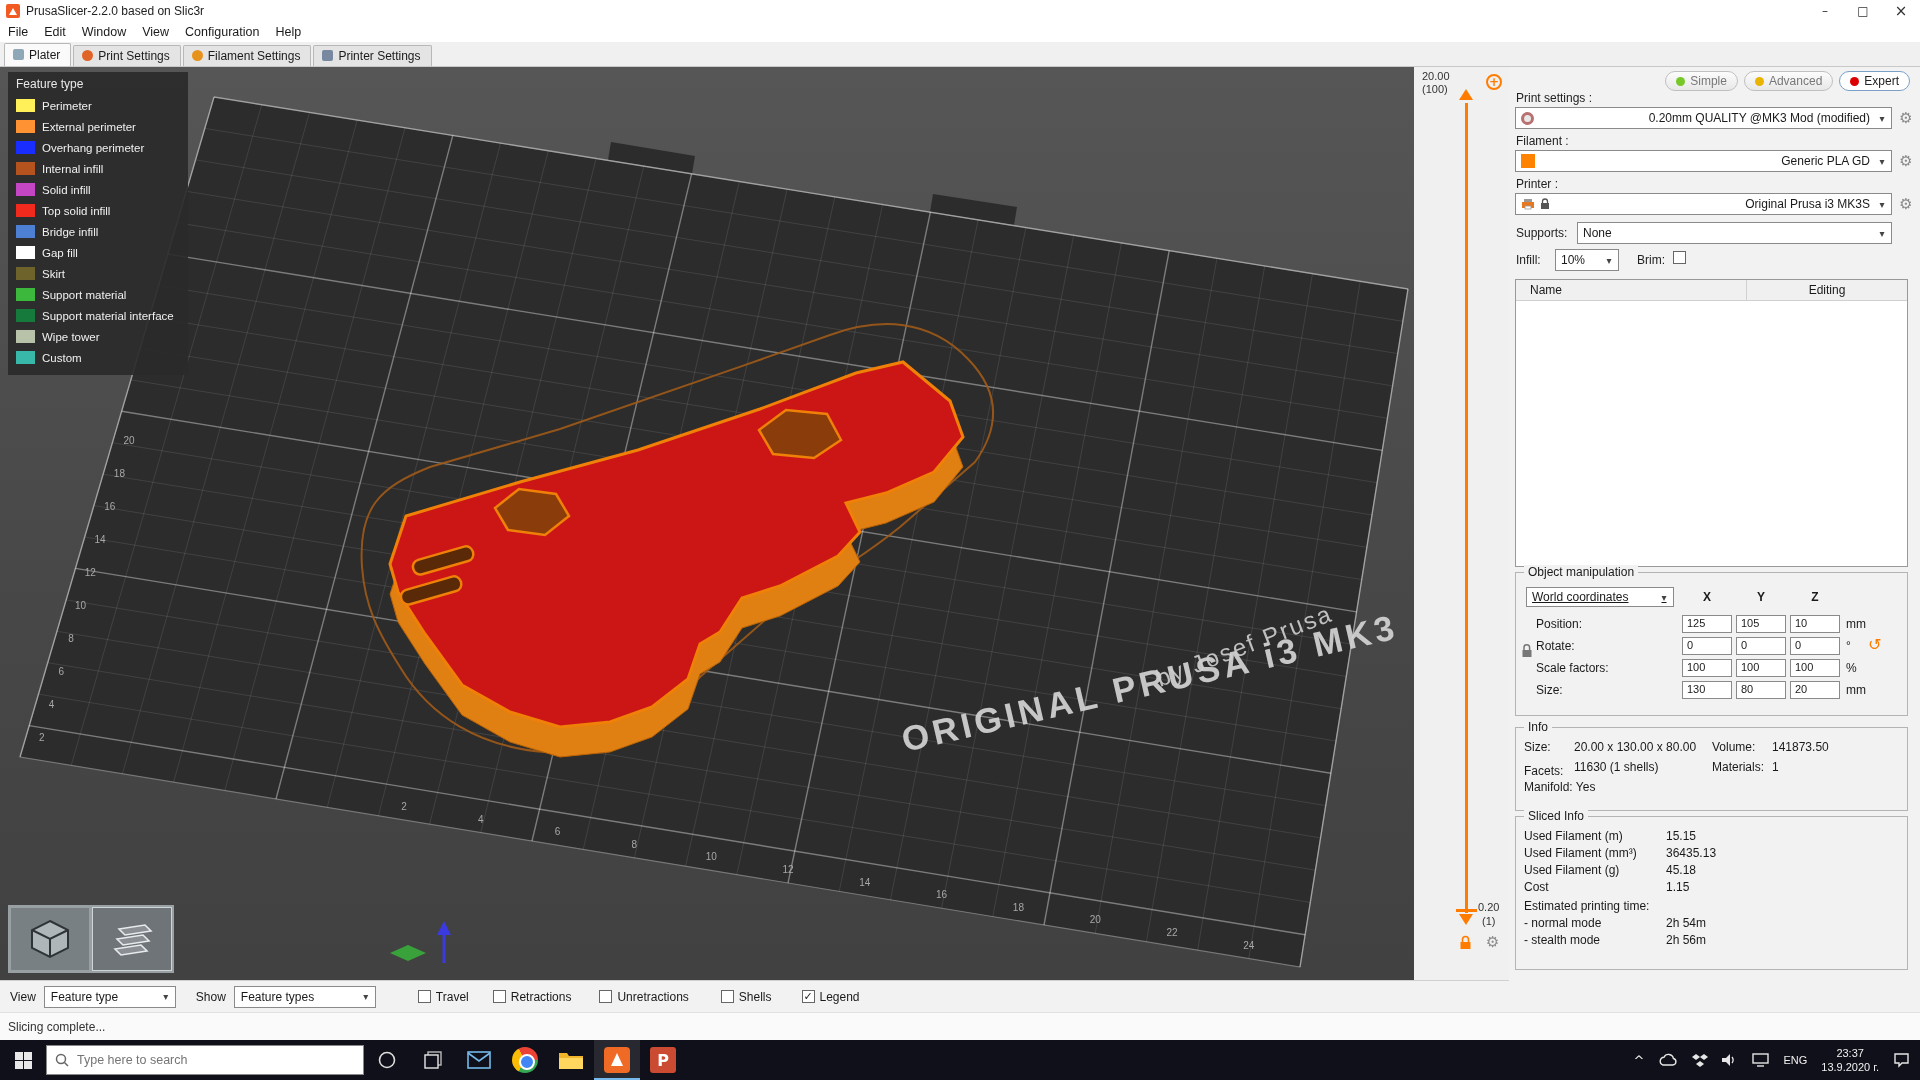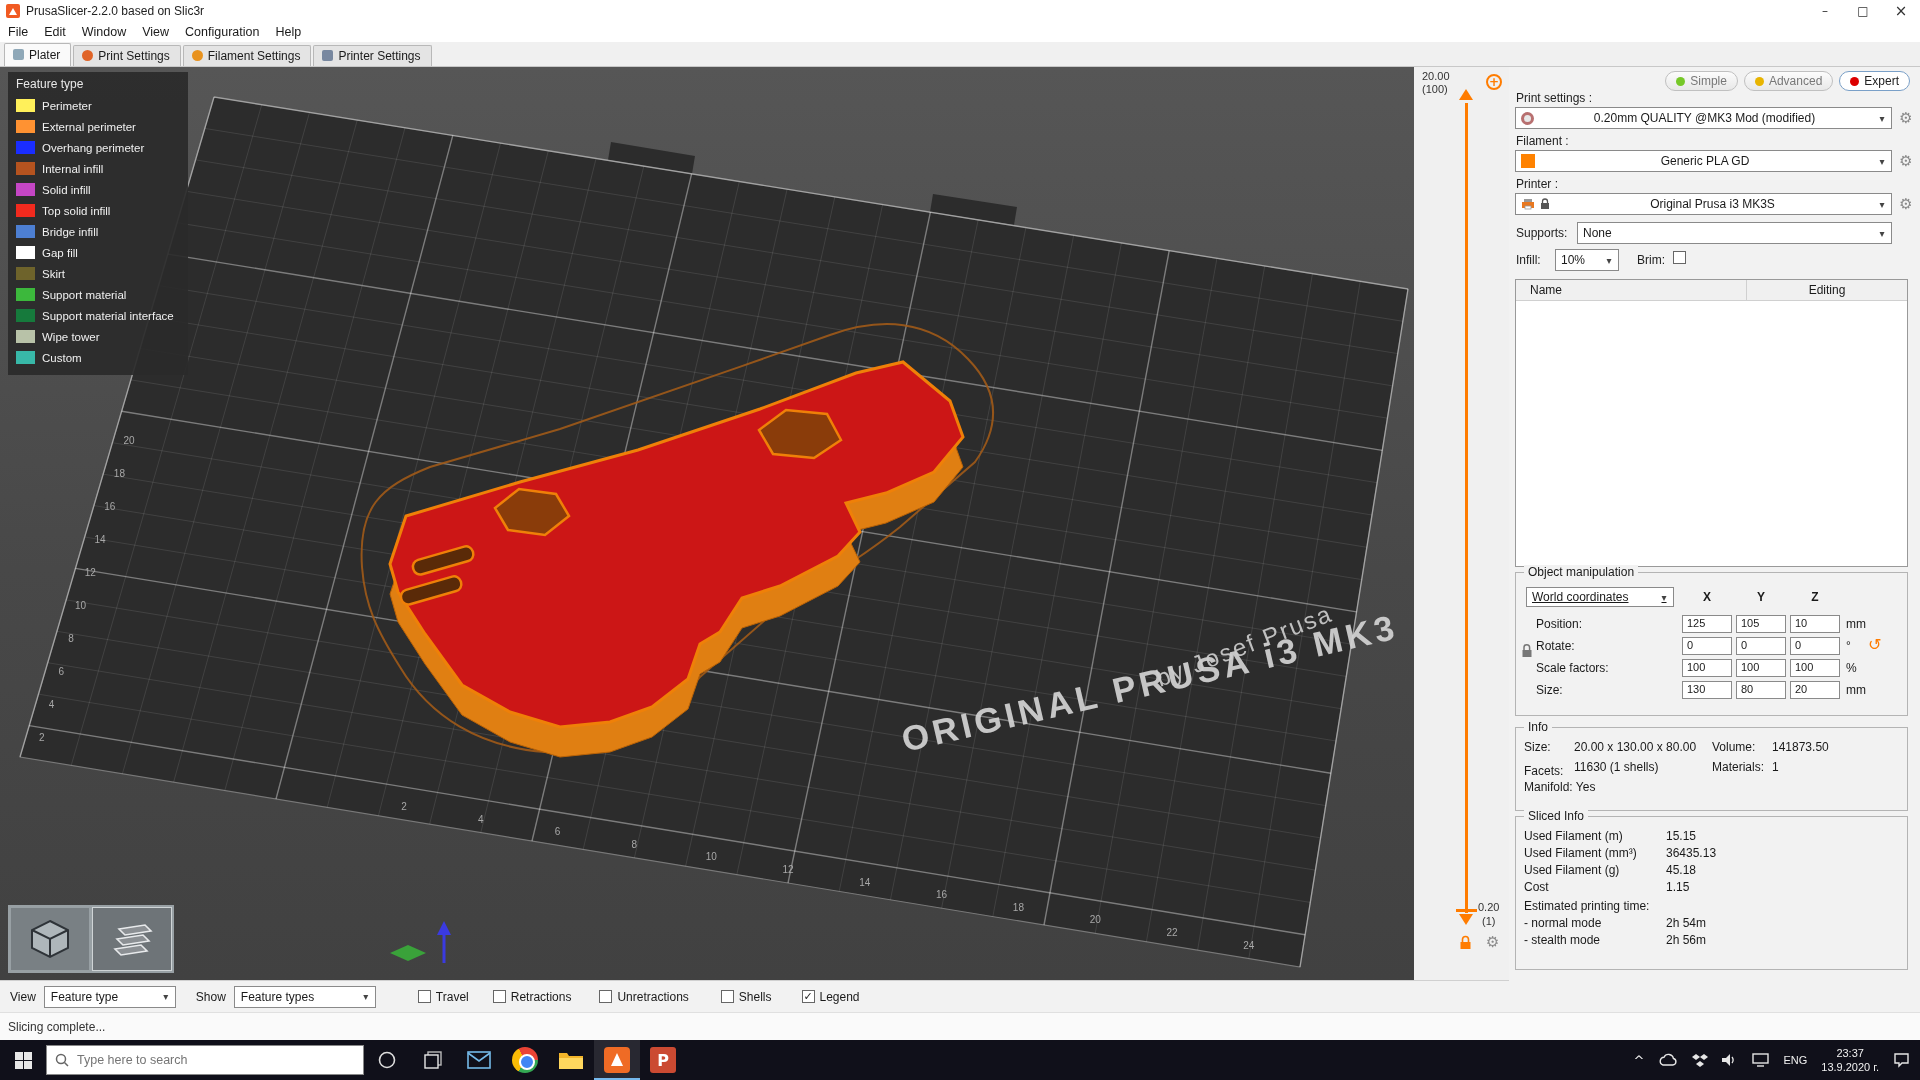--- a/index.html
+++ b/index.html
@@ -72,21 +72,21 @@
   
   .sidebar { position:absolute; left:1509px; top:67px; width:411px; height:945px; background:#f2f2f2; }
   .modes { position:absolute; top:4px; right:10px; display:flex; gap:6px; }
   .mode-pill { display:flex; align-items:center; gap:5px; height:20px; padding:0 10px; border-radius:10px;
     background:linear-gradient(#fcfcfc,#e8e8e8); border:1px solid #c0c0c0; font-size:12px; color:#777; }
   .mode-pill.active { border:1px solid #7aa0c8; background:#fff; color:#222; }
   .mode-dot { width:9px; height:9px; border-radius:50%; display:inline-block; }
   .sb-label { position:absolute; left:7px; font-size:12px; color:#222; }
   .combo { display:flex; align-items:center; height:22px; background:#fff; border:1px solid #8a8a8a;
     font-size:12px; padding:0 2px 0 5px; gap:5px; }
-  .combo .txt { flex:1; white-space:nowrap; overflow:hidden; text-align:center; }
+  .combo .txt { flex:1; white-space:nowrap; overflow:hidden; text-align:right; }
   .combo .txt.left { text-align:left; }
   .combo .arr { width:14px; text-align:center; color:#444; font-size:10px; }
   .combo-row { position:absolute; left:6px; right:28px; height:22px; }
   .combo-row .combo { width:100%; }
   .gear-btn { position:absolute; right:4px; width:20px; height:22px; border:none; background:transparent;
     font-size:15px; color:#8a8a8a; display:flex; align-items:center; justify-content:center; cursor:pointer; }
   .ps-icon { width:13px; height:13px; border-radius:50%; border:3px solid #b87070; background:#e8e8e8; }
   .fil-swatch { width:14px; height:14px; display:inline-block; }
   .checkbox { width:13px; height:13px; border:1px solid #666; background:#fff; display:inline-flex;
     align-items:center; justify-content:center; font-size:11px; color:#222; line-height:1; }

